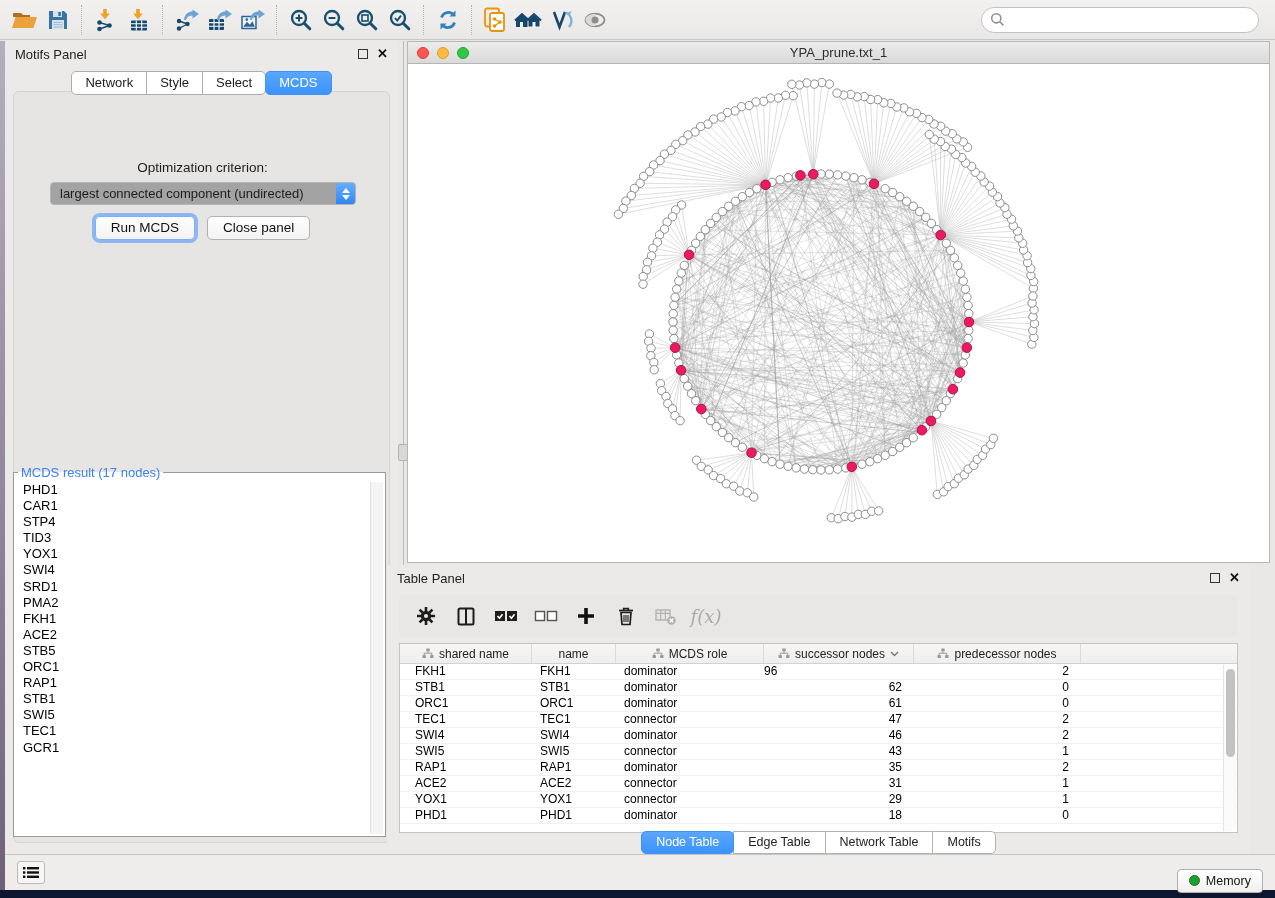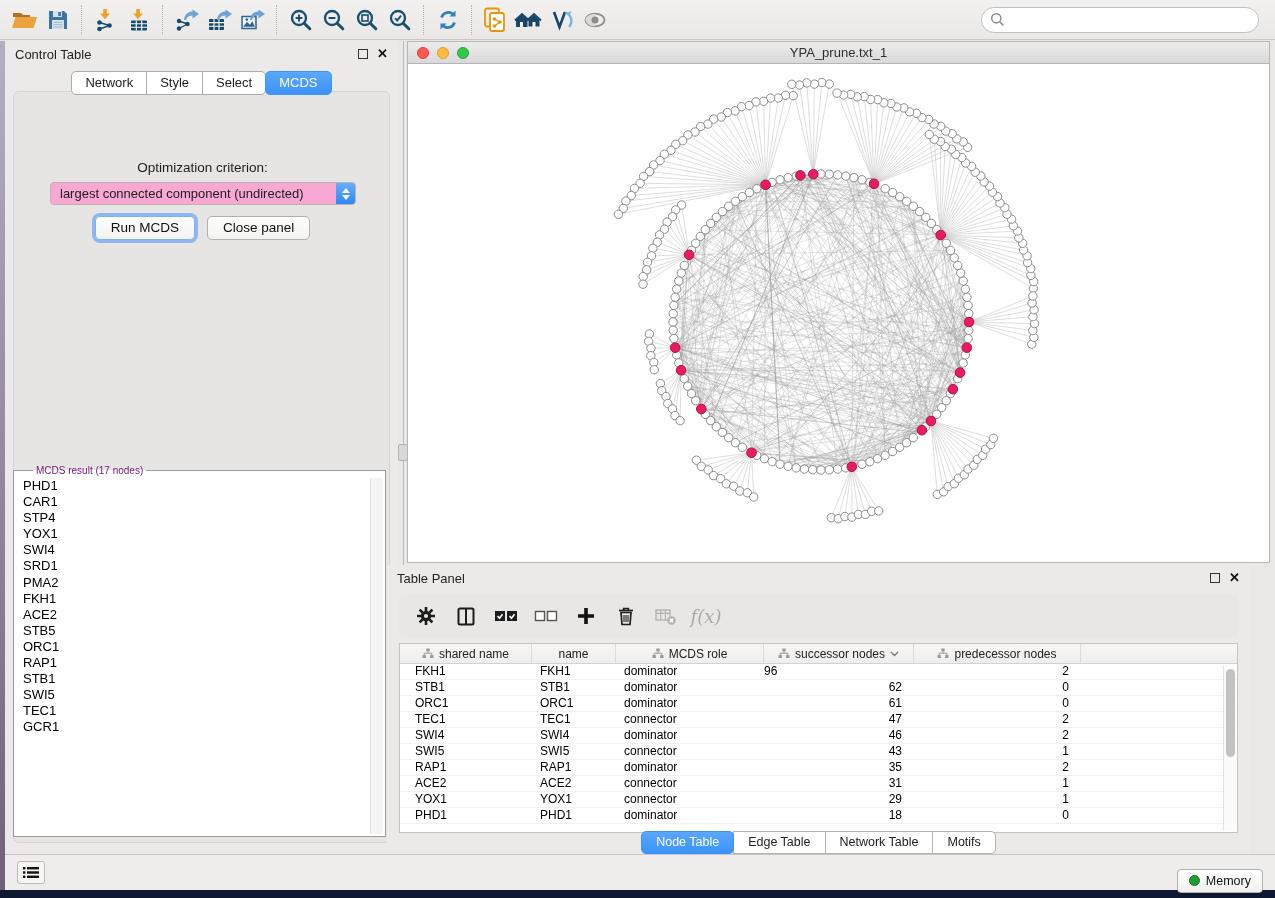--- a/index.html
+++ b/index.html
@@ -50,41 +50,41 @@
   }
   .cp-tab:first-child { border-radius:5px 0 0 5px; margin-left:0; }
   .cp-tab:nth-last-child(2) { border-radius:0 5px 5px 0; }
   .cp-tab.sel {
     background:linear-gradient(#5aa7fd,#3b93fc); color:#fff; border-color:#3b93fc;
     border-radius:5px; z-index:3;
   }
   .opt-label { position:absolute; left:0; top:68px; width:377px; text-align:center; font-size:13.5px; color:#1c1c1c; }
   .dropdown {
     position:absolute; left:36px; top:90px; width:306px; height:23px;
-    background:#f9a8d4; border:1px solid #b7b5b3; border-radius:4px;
+    background:#a3a3a3; border:1px solid #b7b5b3; border-radius:4px;
     display:flex; align-items:center; font-size:13px; padding-left:9px; color:#1c1c1c;
   }
   .stepper {
     margin-left:auto; width:19px; height:21px; border-radius:0 3px 3px 0;
     background:linear-gradient(#66aefd,#2f87f7);
     display:flex; flex-direction:column; align-items:center; justify-content:center; gap:2px;
   }
   .btn-row { position:absolute; left:0; top:124px; width:377px; display:flex; justify-content:center; gap:12px; }
   .btn {
     font-family:"Liberation Sans",sans-serif; font-size:13.5px; color:#111;
     background:linear-gradient(#ffffff,#f3f2f1); border:1px solid #b3b1af;
     border-radius:5px; padding:3px 15px 4px; cursor:default;
   }
   .btn.focus { box-shadow:0 0 0 3px rgba(92,156,252,.65); border-color:#7fb0f3; }
 
   .mcds-result {
     position:absolute; left:8px; top:424px; width:373px; height:372px;
     background:#fff; border:1px solid #9c9a98; padding:0;
   }
-  .mcds-result legend { font-size:10px; color:#701a75; margin-left:19px; padding:0 3px; }
+  .mcds-result legend { font-size:13px; color:#3b82f6; margin-left:4px; padding:0 3px; }
   .mcds-list { position:absolute; left:0; top:2px; bottom:2px; width:352px; overflow:hidden; }
   .mcds-item { font-size:13px; line-height:16.1px; padding-left:9px; color:#000; }
   .mcds-scroll { position:absolute; right:2px; top:2px; bottom:2px; width:13px; background:#f4f4f4; border-left:1px solid #e2e2e2; }
 
   .splitter { position:absolute; left:398px; top:444px; width:10px; height:17px; background:#d9d8d6; border:1px solid #b6b4b2; border-radius:2px; }
   .vdivider { position:absolute; left:403px; top:41px; width:1px; height:813px; background:#bdbbb9; }
 
   
   .network-window { position:absolute; left:407px; top:41px; width:863px; height:522px; border:1px solid #b9b7b5; background:#fff; }
   .titlebar {
@@ -290,21 +290,21 @@
           <path d="M9.8 9.8l3.6 3.6" stroke="#8d8d8d" stroke-width="1.5"></path>
         </svg>
       <input type="text" placeholder="" style="">
     </div>
   </div>
 
   <div class="left-strip"></div>
 
   <div class="control-panel">
     <div class="panel-header">
-      <span class="panel-title">Control Table</span>
+      <span class="panel-title">Motifs Panel</span>
       <span class="ph-icons">
         <span class="float-icon"></span>
         <span class="close-x">✕</span>
       </span>
     </div>
     <div class="cp-tabs" id="cp-tabs">
         <div class="cp-tab">Network</div>
         <div class="cp-tab">Style</div>
         <div class="cp-tab">Select</div>
         <div class="cp-tab sel">MCDS</div>
@@ -327,20 +327,21 @@
         <button class="btn">Close panel</button>
       </div>
     </div>
     <fieldset class="mcds-result">
       <legend>MCDS result (17 nodes)</legend>
       <div style="position:relative;height:100%;">
         <div class="mcds-list" id="mcds-list">
             <div class="mcds-item">PHD1</div>
             <div class="mcds-item">CAR1</div>
             <div class="mcds-item">STP4</div>
+            <div class="mcds-item">TID3</div>
             <div class="mcds-item">YOX1</div>
             <div class="mcds-item">SWI4</div>
             <div class="mcds-item">SRD1</div>
             <div class="mcds-item">PMA2</div>
             <div class="mcds-item">FKH1</div>
             <div class="mcds-item">ACE2</div>
             <div class="mcds-item">STB5</div>
             <div class="mcds-item">ORC1</div>
             <div class="mcds-item">RAP1</div>
             <div class="mcds-item">STB1</div>

